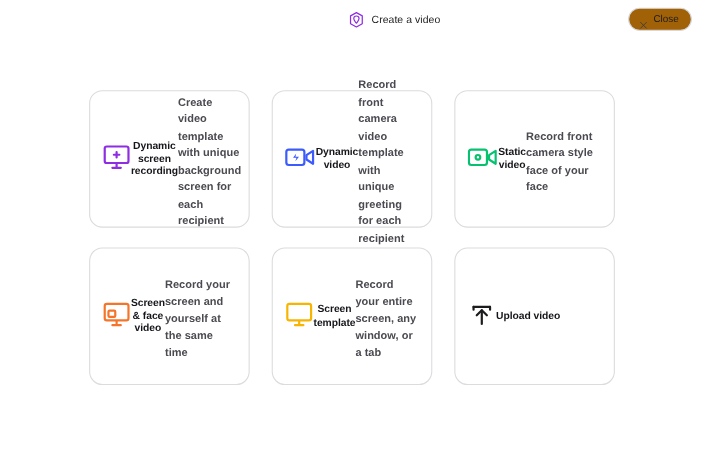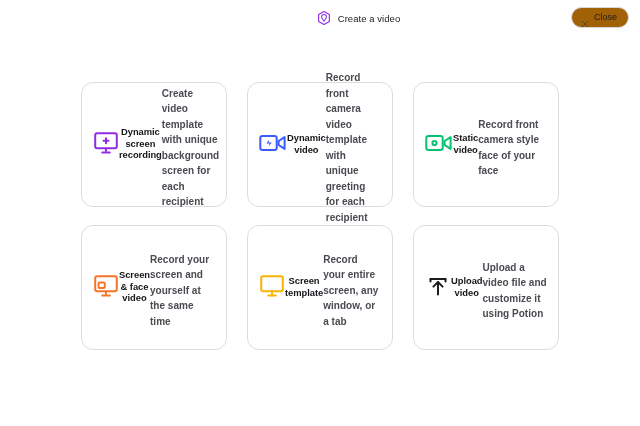--- a/index.html
+++ b/index.html
@@ -216,16 +216,15 @@
   <div class="card">
     <div class="card-icon">
       <svg viewBox="0 0 26 26" width="26" height="26" fill="none">
         <path d="M5.5 6.0h15" stroke="#1C1C1E" stroke-width="2" stroke-linecap="round"></path>
         <path d="M5.5 6.0v2.6M20.5 6.0v2.6" stroke="#1C1C1E" stroke-width="2" stroke-linecap="round"></path>
         <path d="M13 21.5V9.2" stroke="#1C1C1E" stroke-width="2" stroke-linecap="round"></path>
         <path d="M8.4 13.6 13 9.0l4.6 4.6" stroke="#1C1C1E" stroke-width="2" stroke-linecap="round" stroke-linejoin="round"></path>
       </svg>
     </div>
     <div class="card-title">Upload video</div>
-    <div class="card-desc">Upload a video file and customize it using Potion</div>
   </div>
 
 </div>
 
 </body></html>

